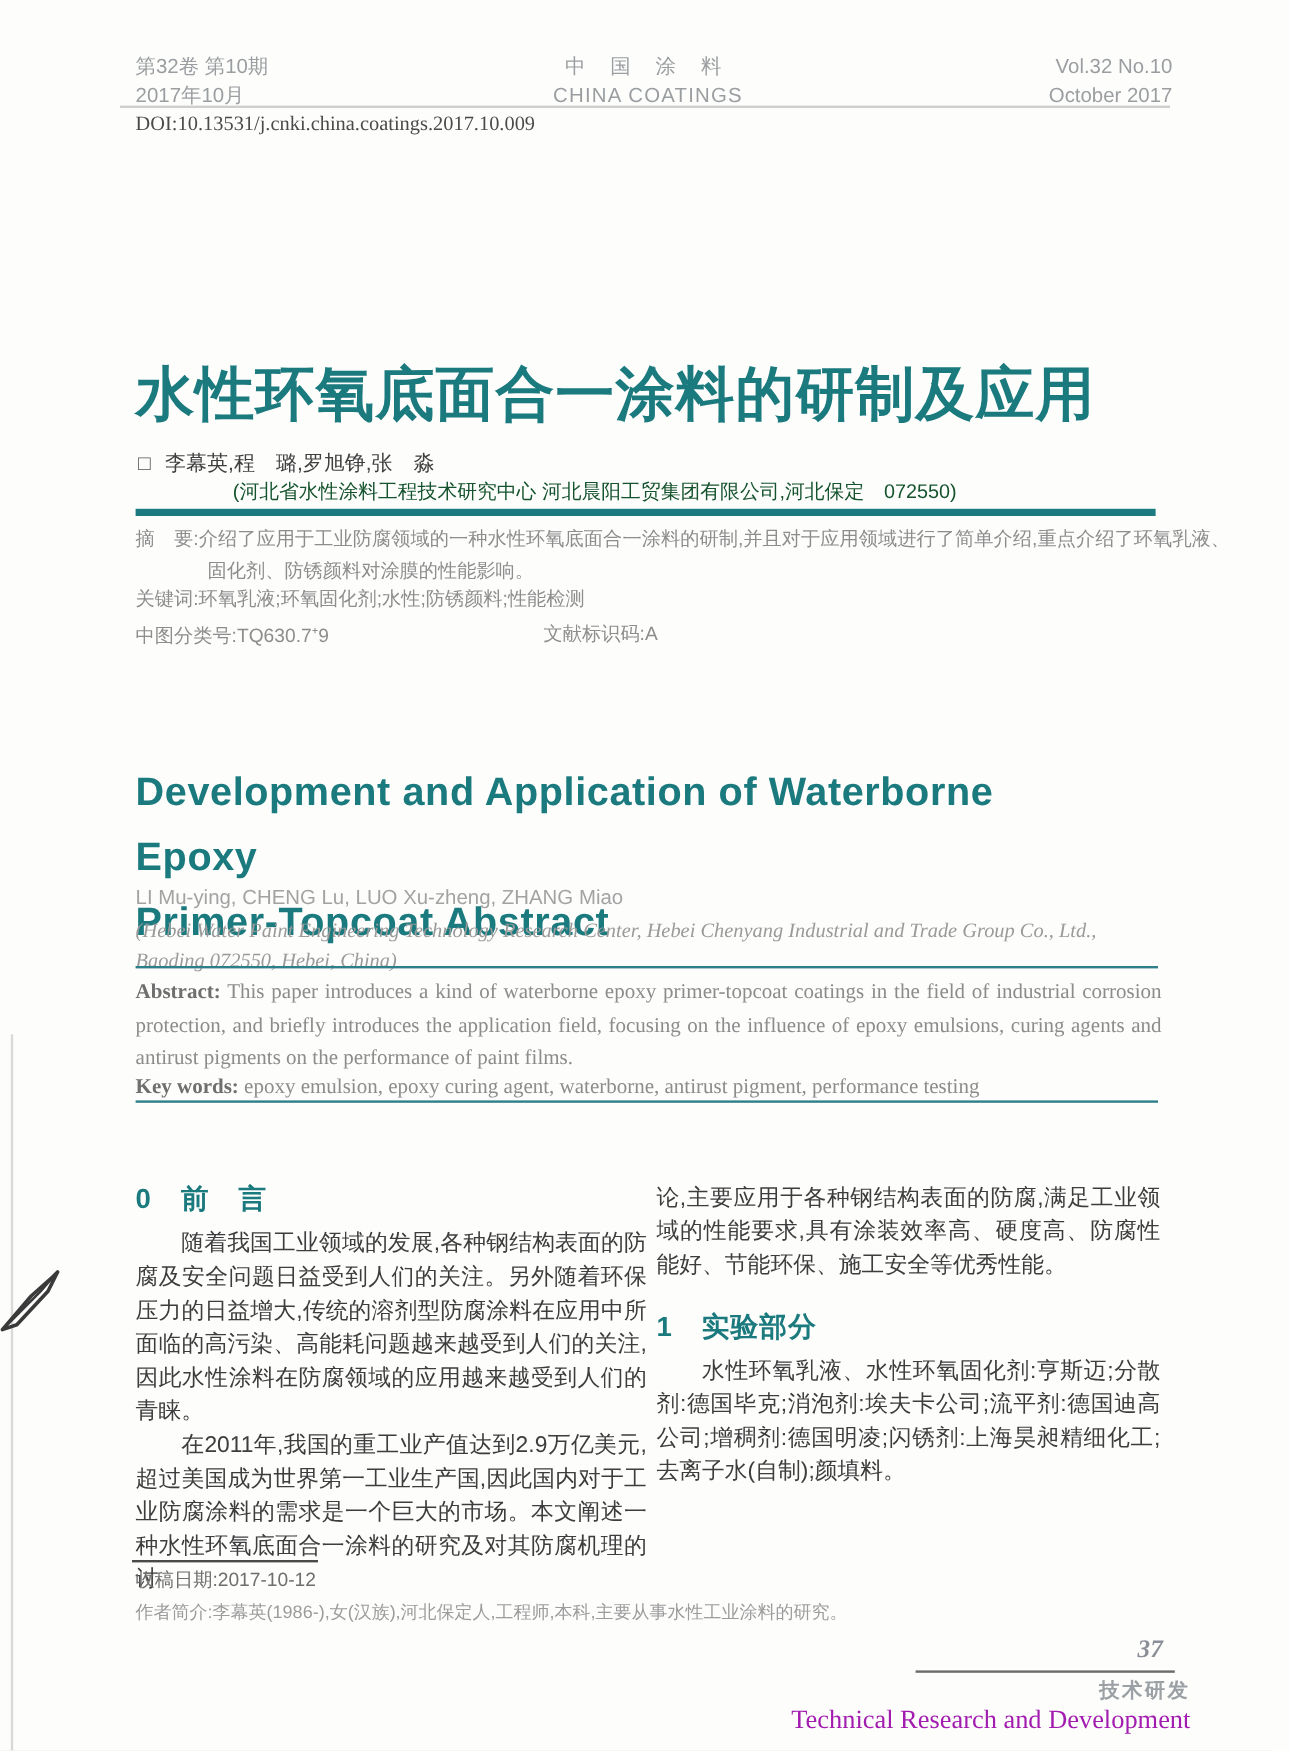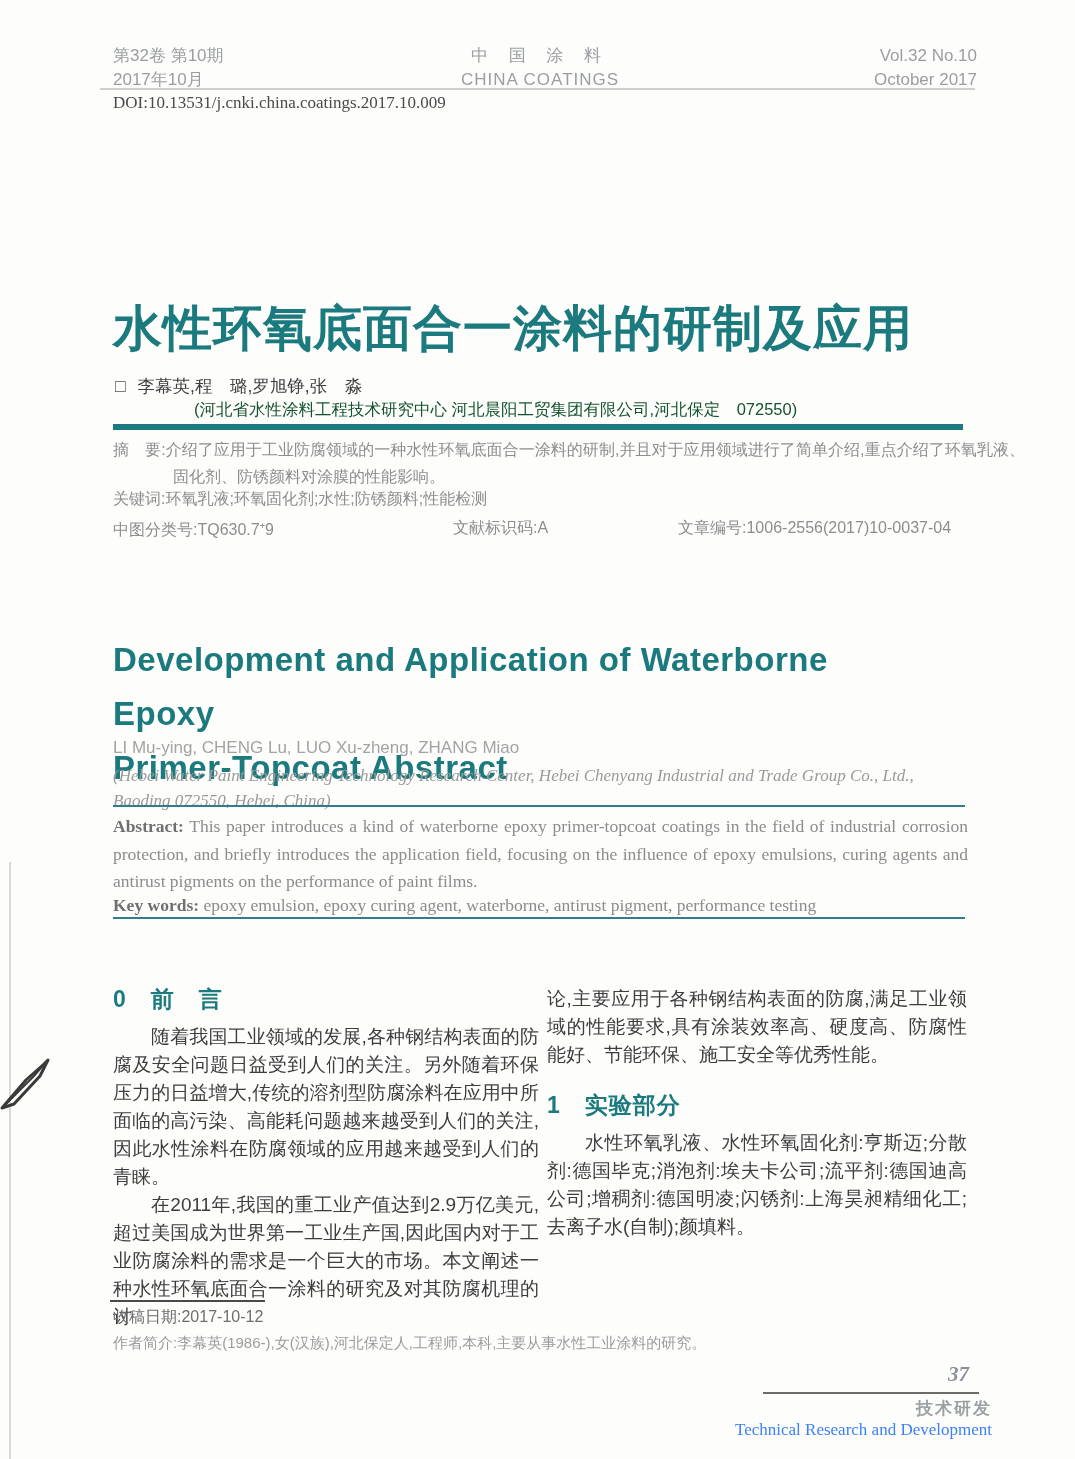--- a/index.html
+++ b/index.html
@@ -81,21 +81,21 @@
   .fn-received{left:113px;top:1307px;color:#6e6e6e;font-size:16px;}
   .fn-bio{left:113px;top:1334px;color:#9c9c9c;font-size:15px;}
   
   .pg-num{
     right:120px;top:1362px;color:#8a8f98;font-size:21px;font-weight:bold;
     font-family:"Liberation Serif",serif;font-style:italic;
   }
   .ft-rule{left:763px;top:1392px;width:216px;height:2px;background:#6b6b6b;}
   .ft-cn{right:97px;top:1397px;color:#9aa0a3;font-size:17px;font-weight:bold;
     font-family:"Liberation Serif",serif;letter-spacing:2px;}
-  .ft-en{right:97px;top:1420px;color:#3b82f6;font-size:17px;
+  .ft-en{right:97px;top:1420px;color:#a21caf;font-size:22px;
     font-family:"Liberation Serif",serif;}
   
   .edge-line{left:9px;top:862px;width:2px;height:597px;background:#d9d9d5;}
   .doodle{left:0px;top:1052px;}
 </style>
 </head>
 <body>
 
 <div class="page">
 
@@ -126,23 +126,20 @@
   </div>
   <div class="abs kw-cn">
     <span>关键词:</span><span>环氧乳液;环氧固化剂;水性;防锈颜料;性能检测</span>
   </div>
   <div class="abs clc-row">
     <div class="c1">
       <span>中图分类号:</span><span>TQ630.7⁺9</span>
     </div>
     <div class="c2">
       <span>文献标识码:</span><span>A</span>
-    </div>
-    <div class="c3">
-      <span>文章编号:</span><span>1006-2556(2017)10-0037-04</span>
     </div>
   </div>
 
   <h2 class="abs title-en" style="margin:0;">
     <div>Development and Application of Waterborne Epoxy</div>
     <div>Primer-Topcoat Abstract</div>
   </h2>
   <div class="abs authors-en">LI Mu-ying, CHENG Lu, LUO Xu-zheng, ZHANG Miao</div>
   <div class="abs affil-en">(Hebei Water Paint Engineering Technology Research Center, Hebei Chenyang Industrial and Trade Group Co., Ltd., Baoding 072550, Hebei, China)</div>
   <div class="abs thin-teal-1"></div>

